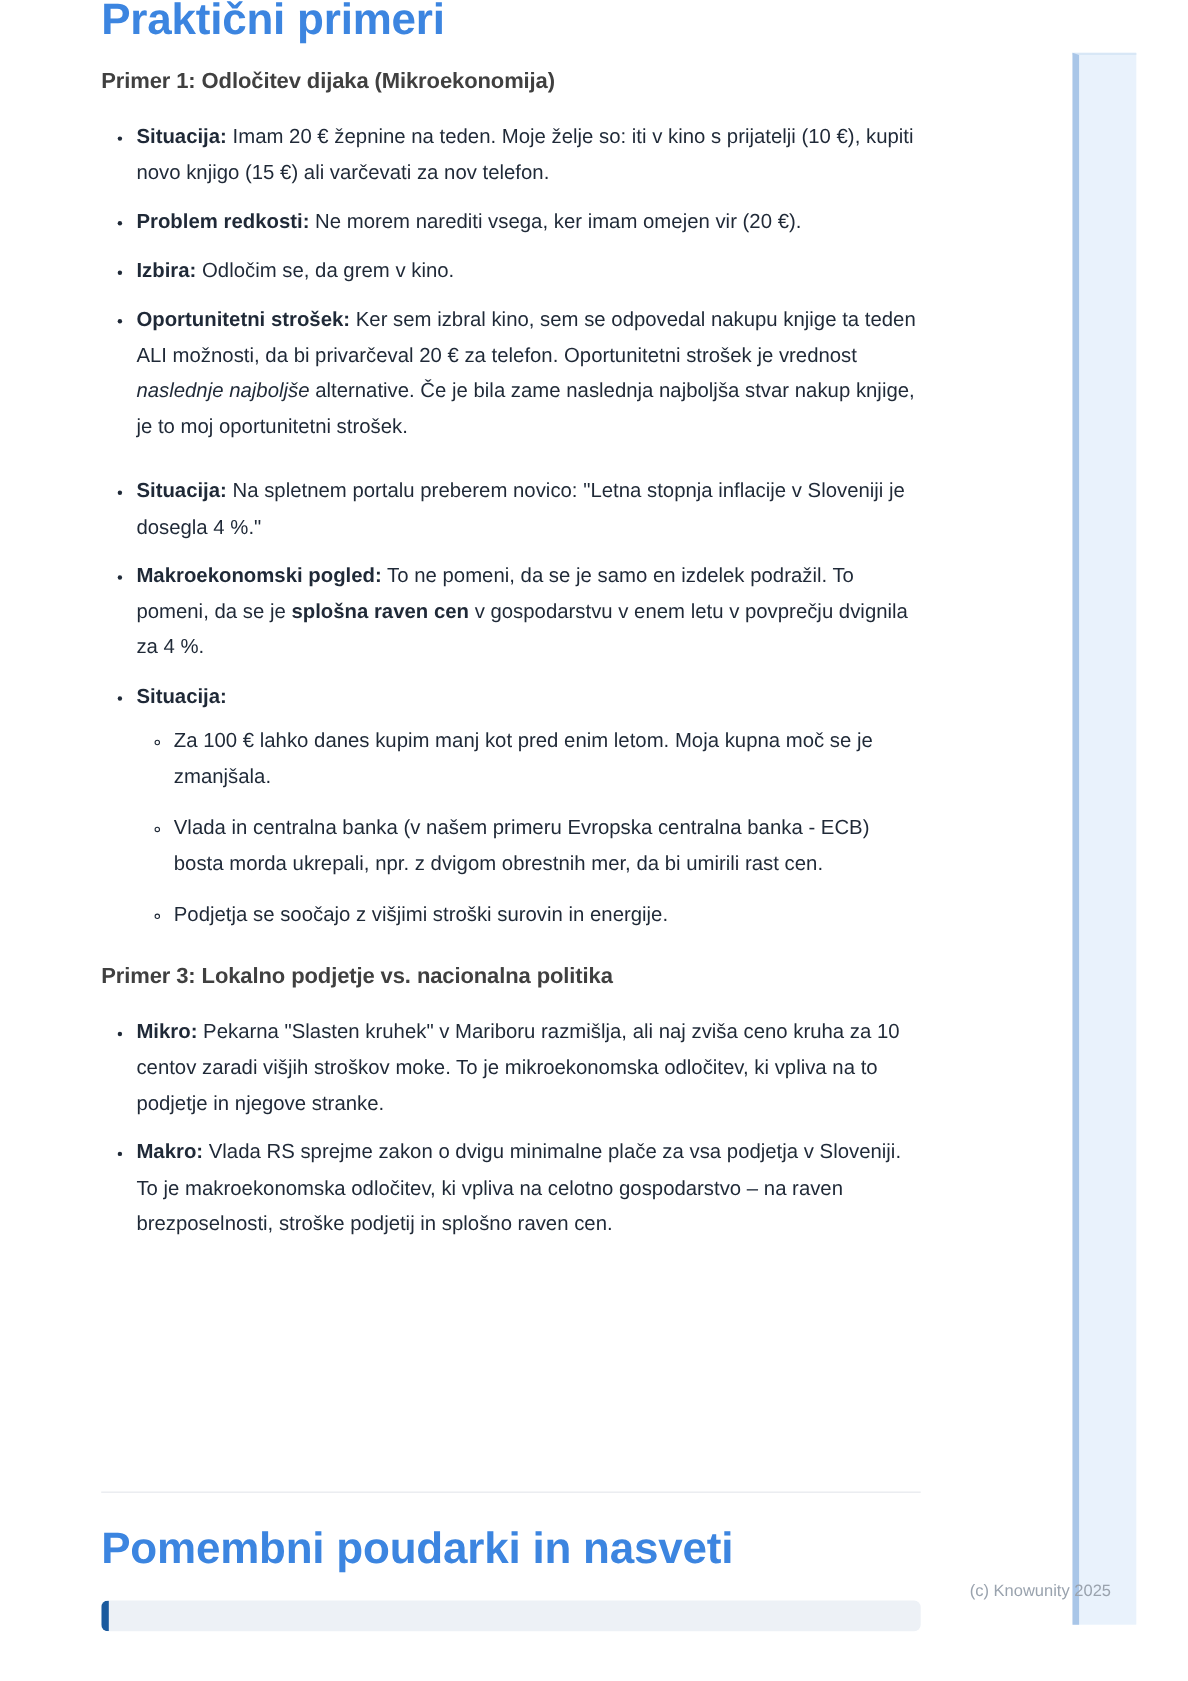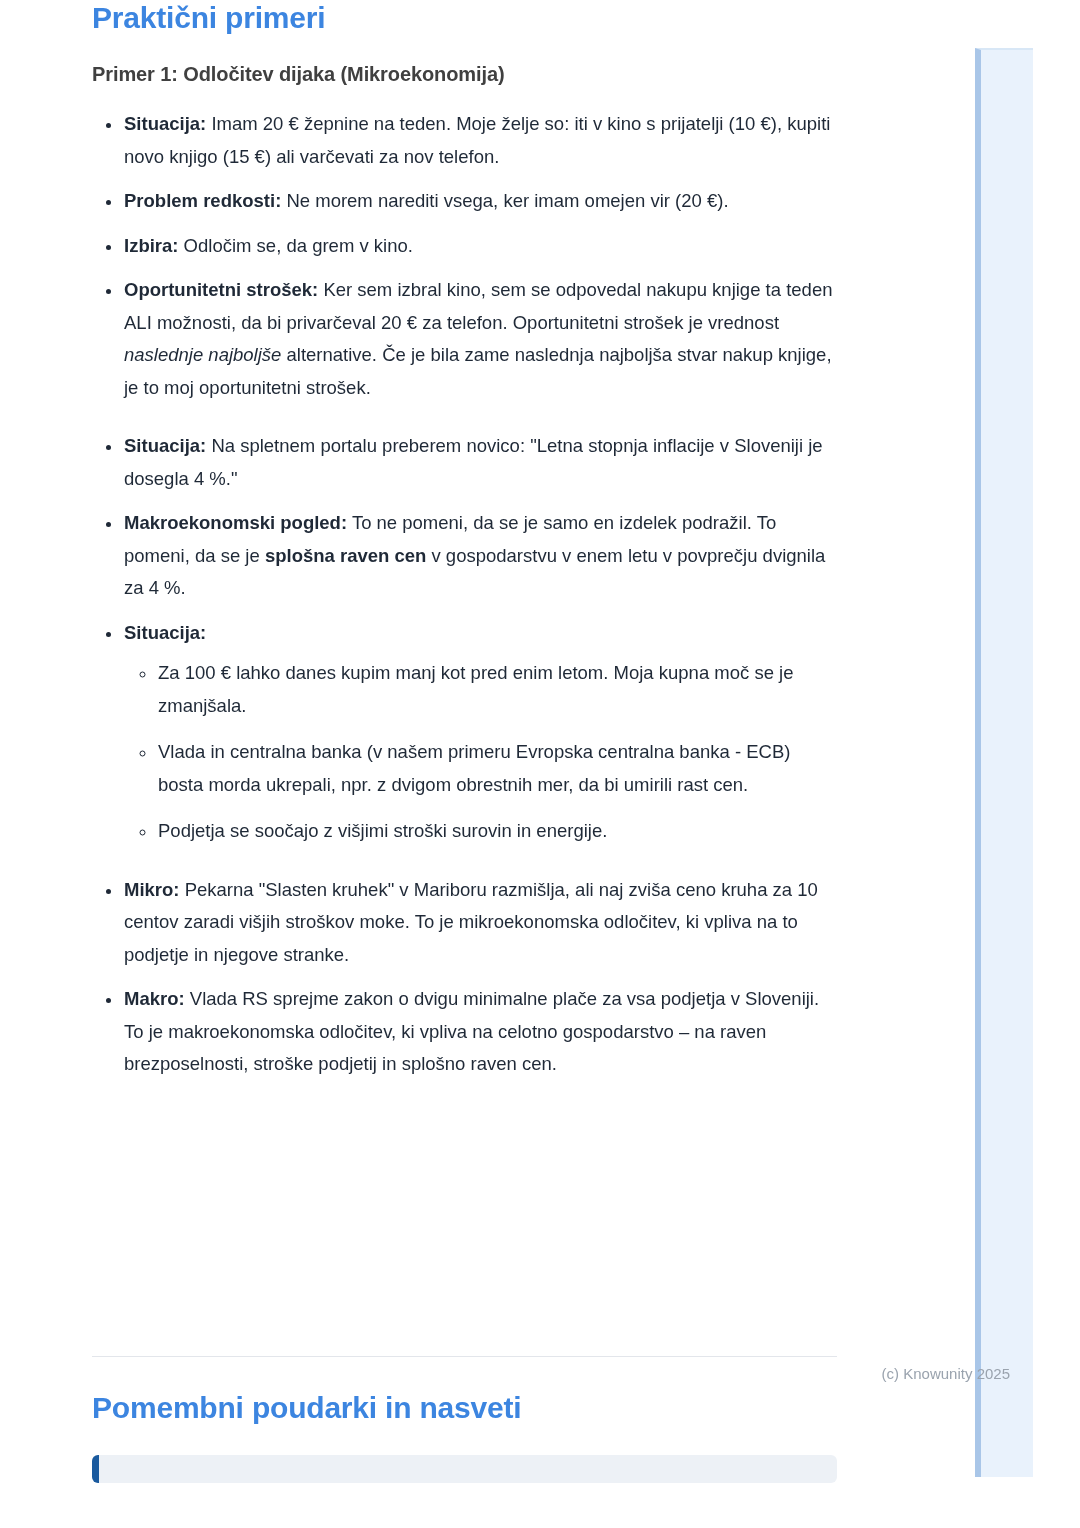--- a/index.html
+++ b/index.html
@@ -11,21 +11,21 @@
     color: #1f2937;
     position: relative;
     overflow: hidden;
   }
   .content {
     position: absolute;
     left: 92px; top: 0;
     width: 745px;
   }
   h1.doc-title {
-    font-size: 30px;
+    font-size: 40px;
     line-height: 36px;
     font-weight: 700;
     color: #3c85e0;
     margin: 0 0 24px 0;
     letter-spacing: -0.2px;
   }
   .first-title { margin-top: 52px; }
   h2.example-heading {
     font-size: 20px;
     line-height: 28px;
@@ -79,21 +79,21 @@
   .side-scrollbar {
     position: absolute;
     left: 975px; top: 48px;
     width: 58px; height: 1429px;
     background: #e9f2fc;
     border-left: 6px solid #a9c6e8;
     border-top: 2px solid #d8e7f6;
   }
   .watermark {
     position: absolute;
-    top: 1364px;
+    top: 1437px;
     right: 70px;
     font-size: 15px;
     line-height: 20px;
     color: #9aa3ae;
     z-index: 5;
     white-space: nowrap;
   }
 </style>
 </head>
 <body>
@@ -135,20 +135,21 @@
           <ul class="sub-list">
             <li>Za 100 € lahko danes kupim manj kot pred enim letom. Moja kupna moč se je zmanjšala.</li>
             <li>Vlada in centralna banka (v našem primeru Evropska centralna banka - ECB) bosta morda ukrepali, npr. z dvigom obrestnih mer, da bi umirili rast cen.</li>
             <li>Podjetja se soočajo z višjimi stroški surovin in energije.</li>
           </ul>
         </li>
       </ul>
     </section>
 
     <section>
+      <h2 class="example-heading">Primer 3: Lokalno podjetje vs. nacionalna politika</h2>
       <ul class="body-list">
         <li>
           <strong class="item-label">Mikro:</strong><span> Pekarna "Slasten kruhek" v Mariboru razmišlja, ali naj zviša ceno kruha za 10 centov zaradi višjih stroškov moke. To je mikroekonomska odločitev, ki vpliva na to podjetje in njegove stranke.</span>
         </li>
         <li>
           <strong class="item-label">Makro:</strong><span> Vlada RS sprejme zakon o dvigu minimalne plače za vsa podjetja v Sloveniji. To je makroekonomska odločitev, ki vpliva na celotno gospodarstvo – na raven brezposelnosti, stroške podjetij in splošno raven cen.</span>
         </li>
       </ul>
     </section>
 

